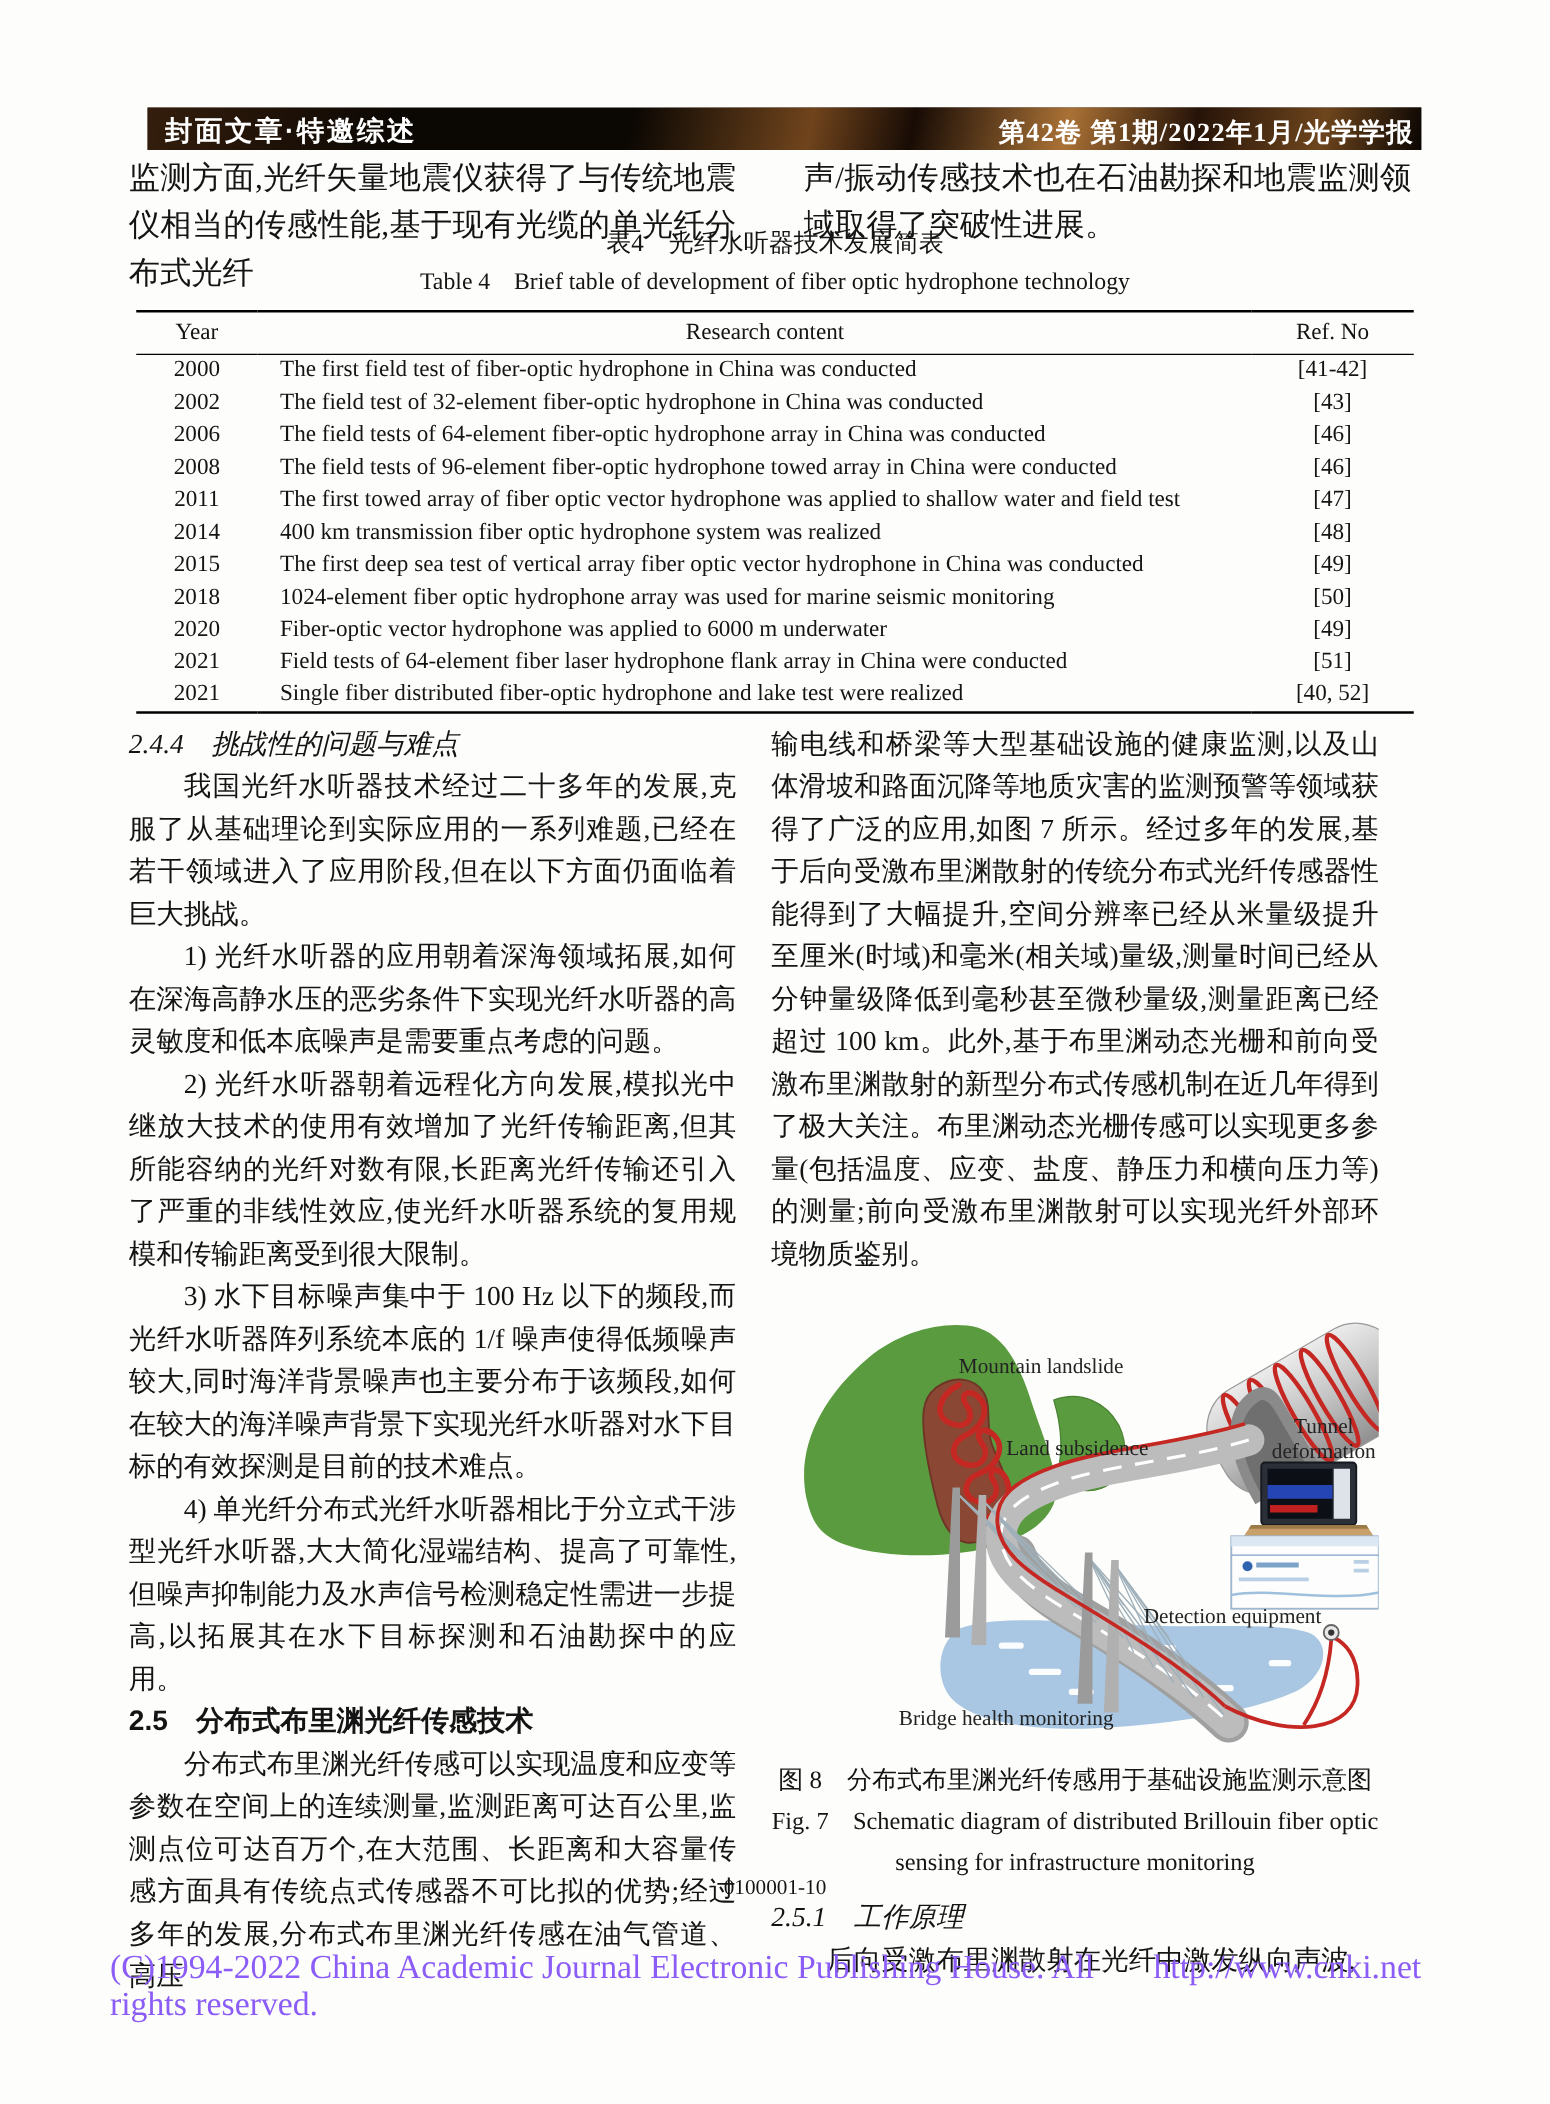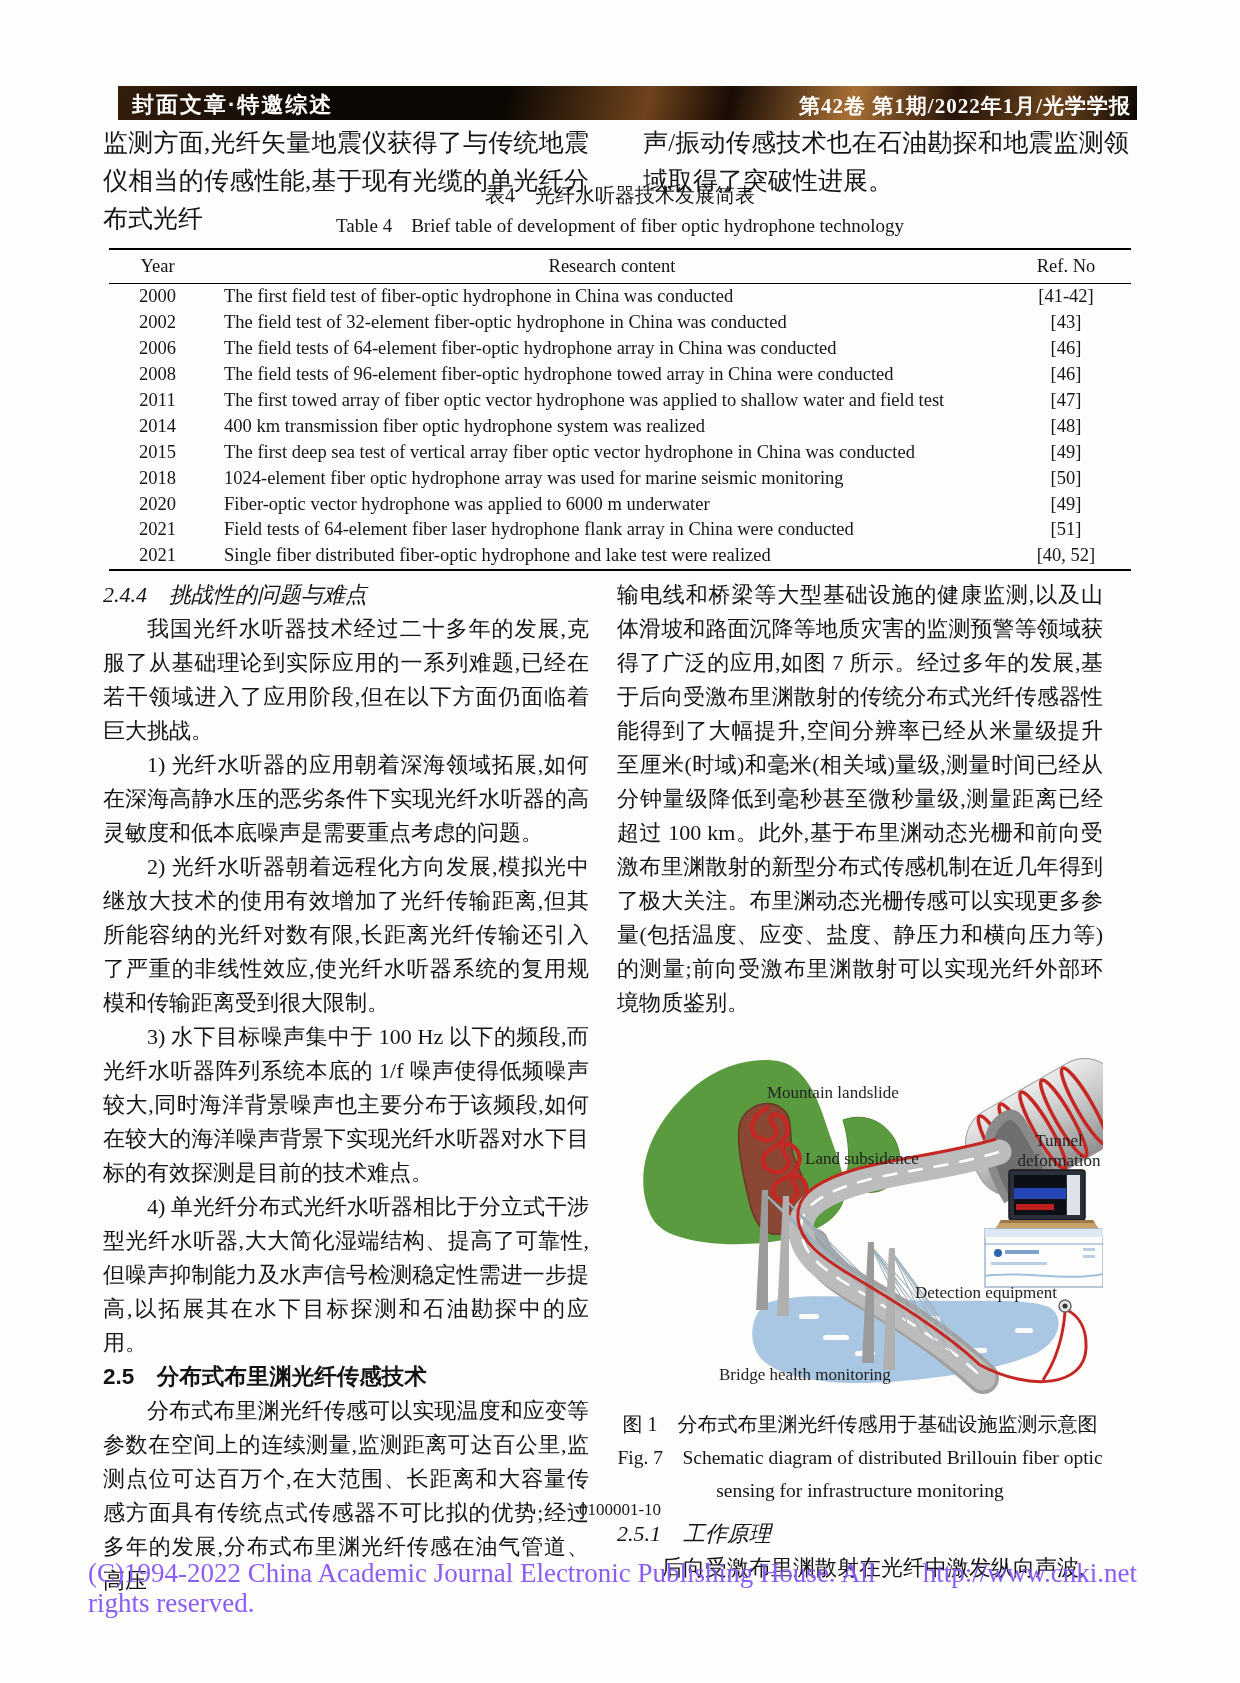--- a/index.html
+++ b/index.html
@@ -269,21 +269,21 @@
           </g>
 
           <text class="svg-label" x="150" y="50">Mountain landslide</text>
           <text class="svg-label" x="188" y="116">Land subsidence</text>
           <text class="svg-label" x="442" y="98" text-anchor="middle">Tunnel</text>
           <text class="svg-label" x="442" y="118" text-anchor="middle">deformation</text>
           <text class="svg-label" x="298" y="250">Detection equipment</text>
           <text class="svg-label" x="102" y="332">Bridge health monitoring</text>
         </svg>
 
-        <div class="figcap-zh">图 1　分布式布里渊光纤传感用于基础设施监测示意图</div>
+        <div class="figcap-zh">图 8　分布式布里渊光纤传感用于基础设施监测示意图</div>
         <div class="figcap-en">Fig. 7　Schematic diagram of distributed Brillouin fiber optic</div>
         <div class="figcap-en" style="margin-top:-4px;">sensing for infrastructure monitoring</div>
       </div>
 
       <h4 class="h-kai" style="margin-top:8px;">2.5.1　工作原理</h4>
       <p>后向受激布里渊散射在光纤中激发纵向声波,</p>
     </div>
   </div>
 
   <div class="copyright">

